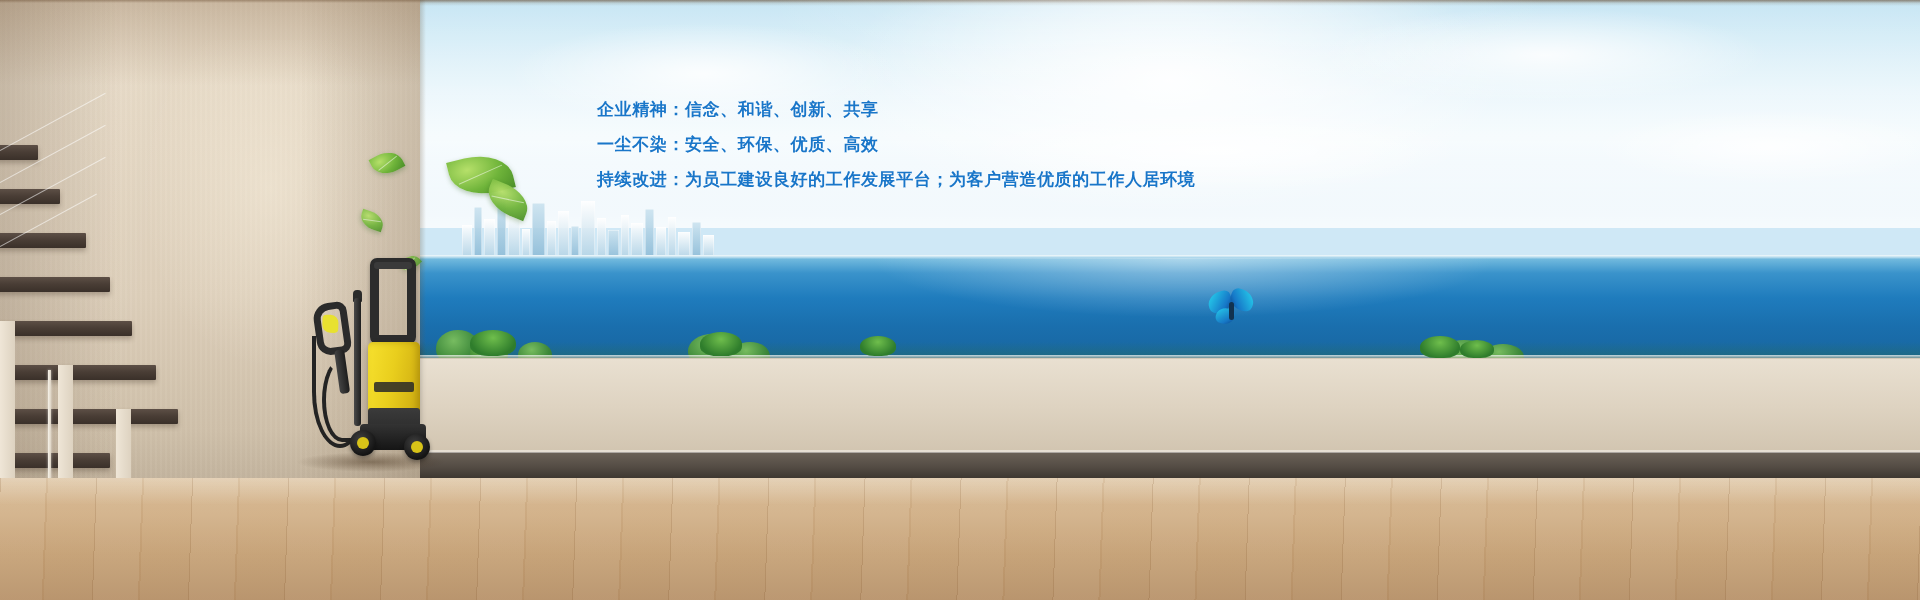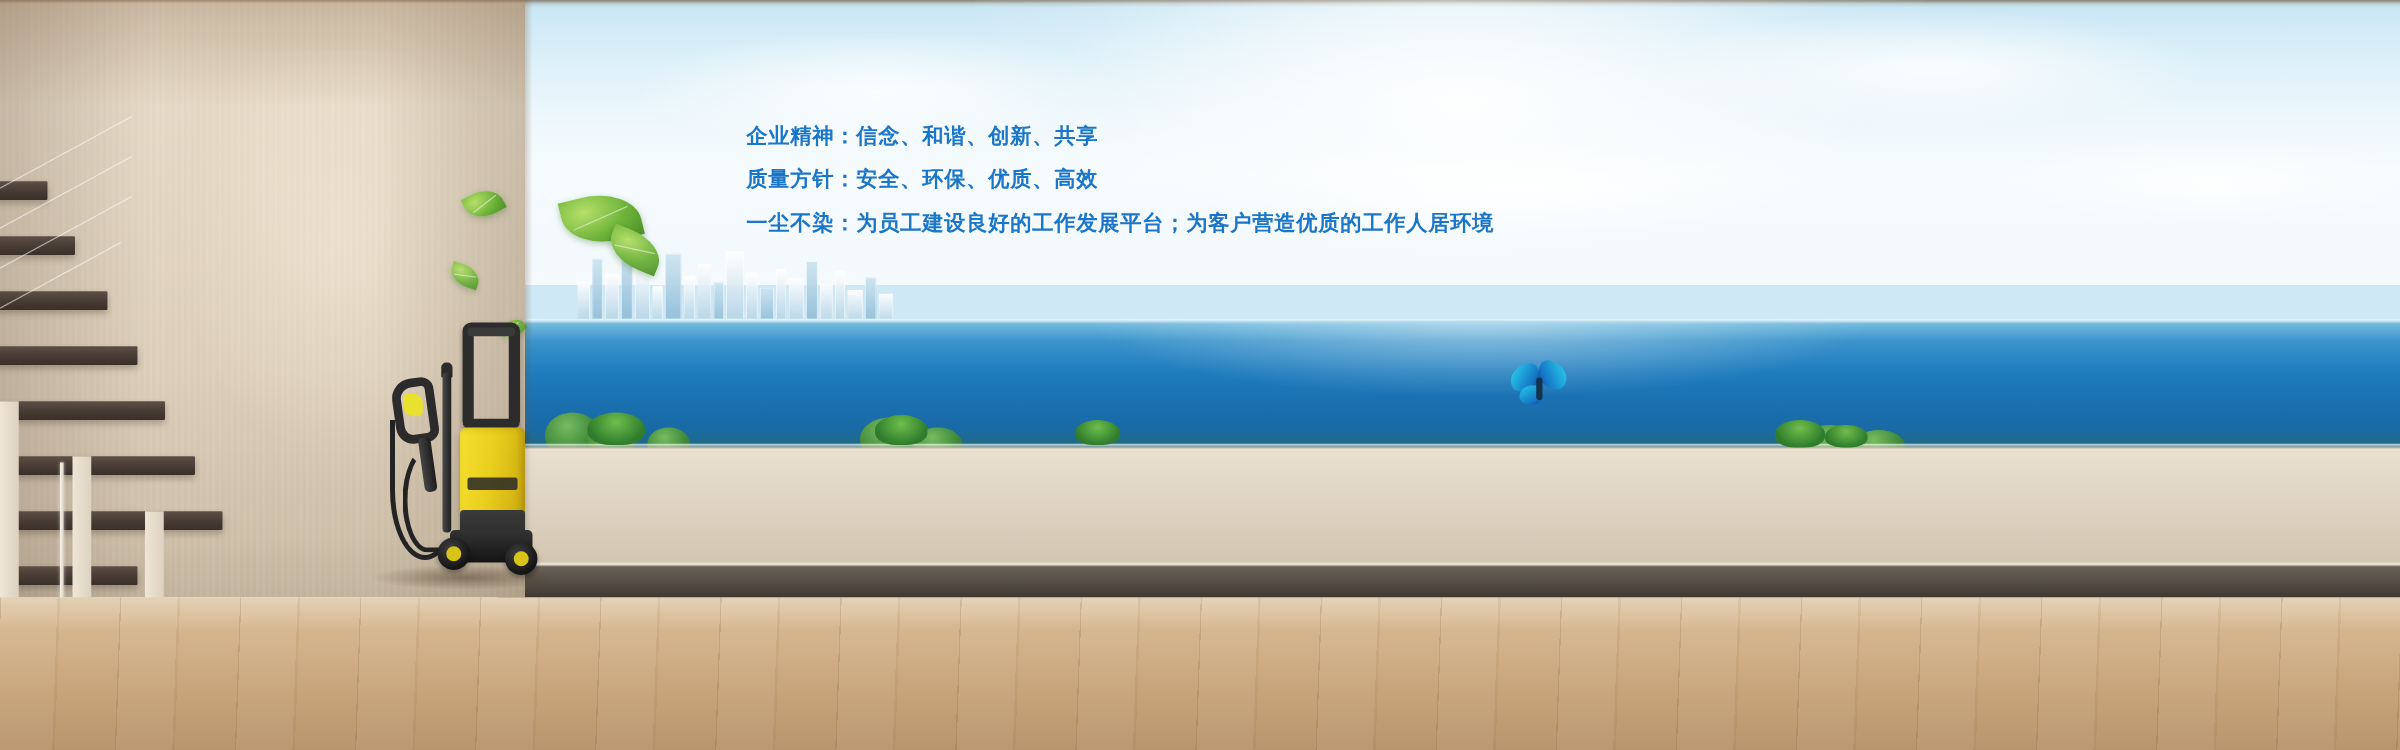--- a/index.html
+++ b/index.html
@@ -361,22 +361,22 @@
   <div class="skirting-top"></div>
 
   <div class="tuft" style="left:470px;top:330px;width:46px;height:26px;"></div>
   <div class="tuft" style="left:700px;top:332px;width:42px;height:24px;"></div>
   <div class="tuft" style="left:860px;top:336px;width:36px;height:20px;"></div>
   <div class="tuft" style="left:1420px;top:336px;width:40px;height:22px;"></div>
   <div class="tuft" style="left:1460px;top:340px;width:34px;height:18px;"></div>
 
   <div class="text-block">
     <div class="t-line">企业精神：信念、和谐、创新、共享</div>
-    <div class="t-line">质量方针：安全、环保、优质、高效</div>
-    <div class="t-line">一尘不染：为员工建设良好的工作发展平台；为客户营造优质的工作人居环境</div>
+    <div class="t-line">一尘不染：安全、环保、优质、高效</div>
+    <div class="t-line">持续改进：为员工建设良好的工作发展平台；为客户营造优质的工作人居环境</div>
   </div>
 
   <div class="room-wall"></div>
   <div class="wall-shadow-left"></div>
   <div class="wall-glow"></div>
   <div class="wall-shadow-right"></div>
 
   <div class="stairs">
     <div class="step" style="left:-40px;top:0px;  width:78px;"></div>
     <div class="step" style="left:-40px;top:44px; width:100px;"></div>

